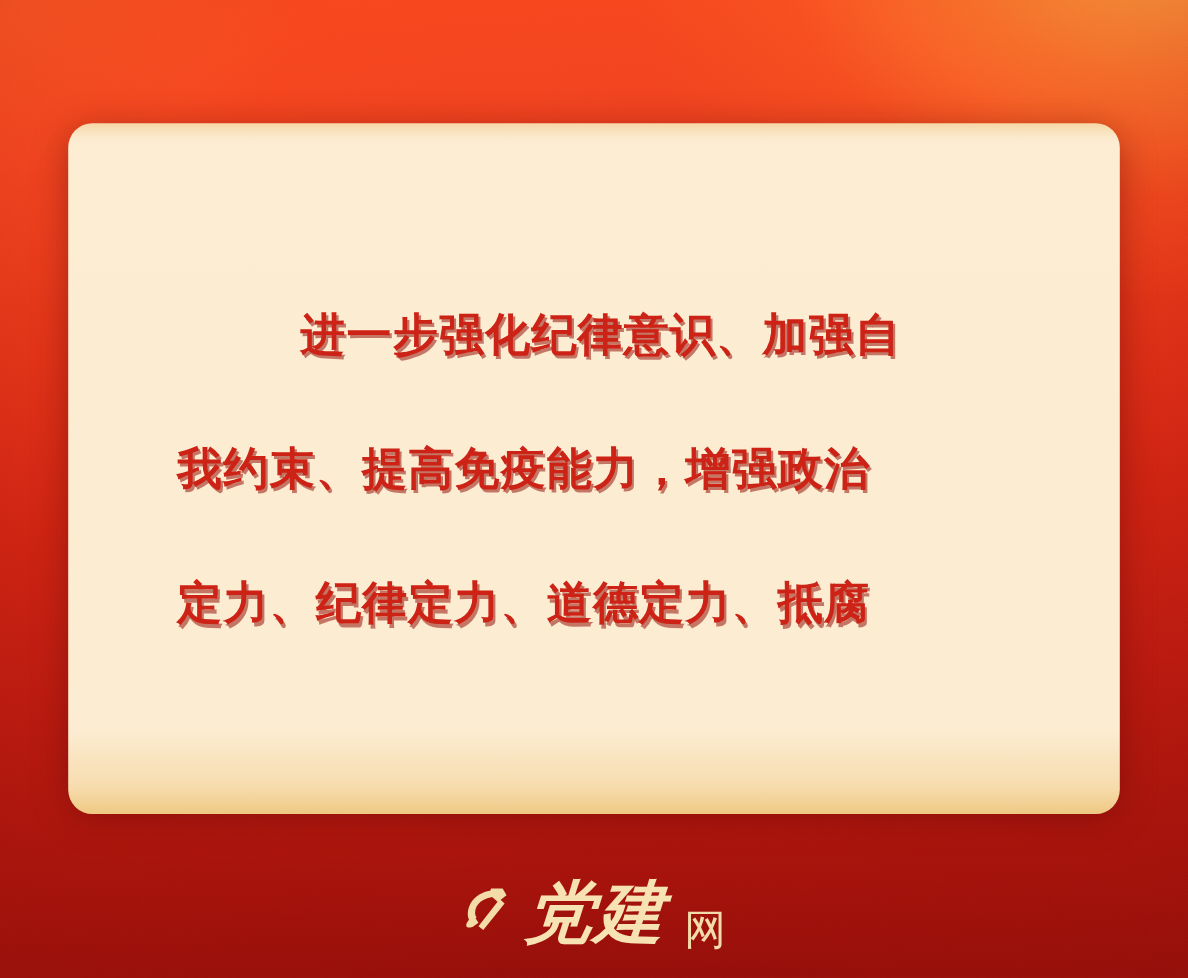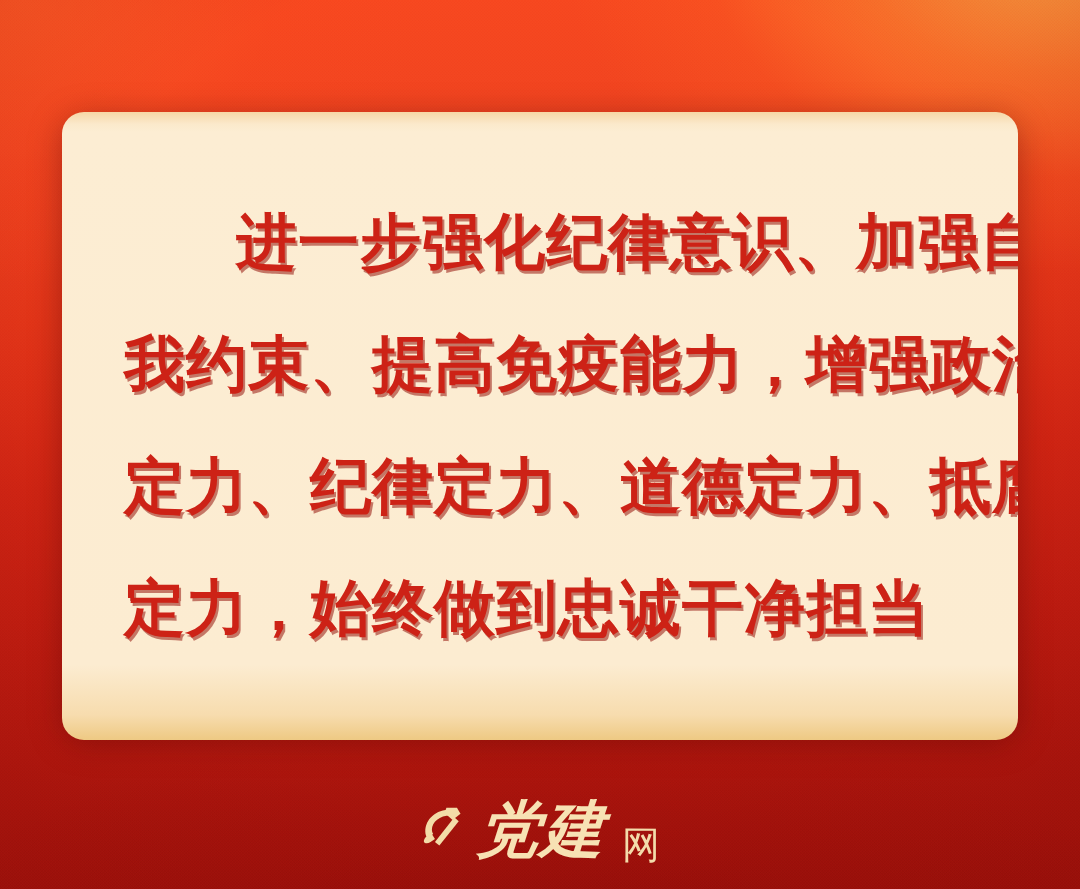--- a/index.html
+++ b/index.html
@@ -117,27 +117,28 @@
     height: 628px;
     display: flex;
     flex-direction: column;
     justify-content: center;
     padding: 0 62px;
     box-sizing: border-box;
   }
 
   .quote-line {
     color: #cd2216;
-    font-family: Liberation Serif, serif;
+    font-family: Liberation Sans, sans-serif;
     font-weight: bold;
-    font-size: 61px;
+    font-size: 41px;
     line-height: 122px;
     letter-spacing: 1px;
     white-space: nowrap;
     text-shadow: 2px 3px 0 rgba(150,22,13,0.55);
+    margin-left: 37px;
   }
   .quote-line.indent {
     text-indent: 112px;
   }
 
   
   #logo {
     position: absolute;
     left: 0;
     right: 0;
@@ -188,21 +189,20 @@
   <div class="bg-layer bg-vignette"></div>
   <div class="bg-layer bg-noise"></div>
 
   <div id="card-shadow"></div>
 
   <div id="quote-card">
     <div id="quote-inner">
       <div class="quote-line indent">进一步强化纪律意识、加强自</div>
       <div class="quote-line">我约束、提高免疫能力，增强政治</div>
       <div class="quote-line">定力、纪律定力、道德定力、抵腐</div>
-      <div class="quote-line">定力，始终做到忠诚干净担当</div>
     </div>
   </div>
 
   <div id="logo">
     <svg id="party-emblem" viewBox="0 0 100 100">
       <g fill="#f3dca8">
 
         <path d="M70 10 C 36 10, 12 32, 12 60 C 12 66, 14 71, 17 75 L 30 66 C 28 63, 27 60, 27 57 C 27 38, 45 24, 69 24 Z"></path>
 
         <path d="M14 72 C 10 76, 8 80, 9 84 C 11 88, 18 88, 24 84 L 34 77 L 25 63 Z"></path>

